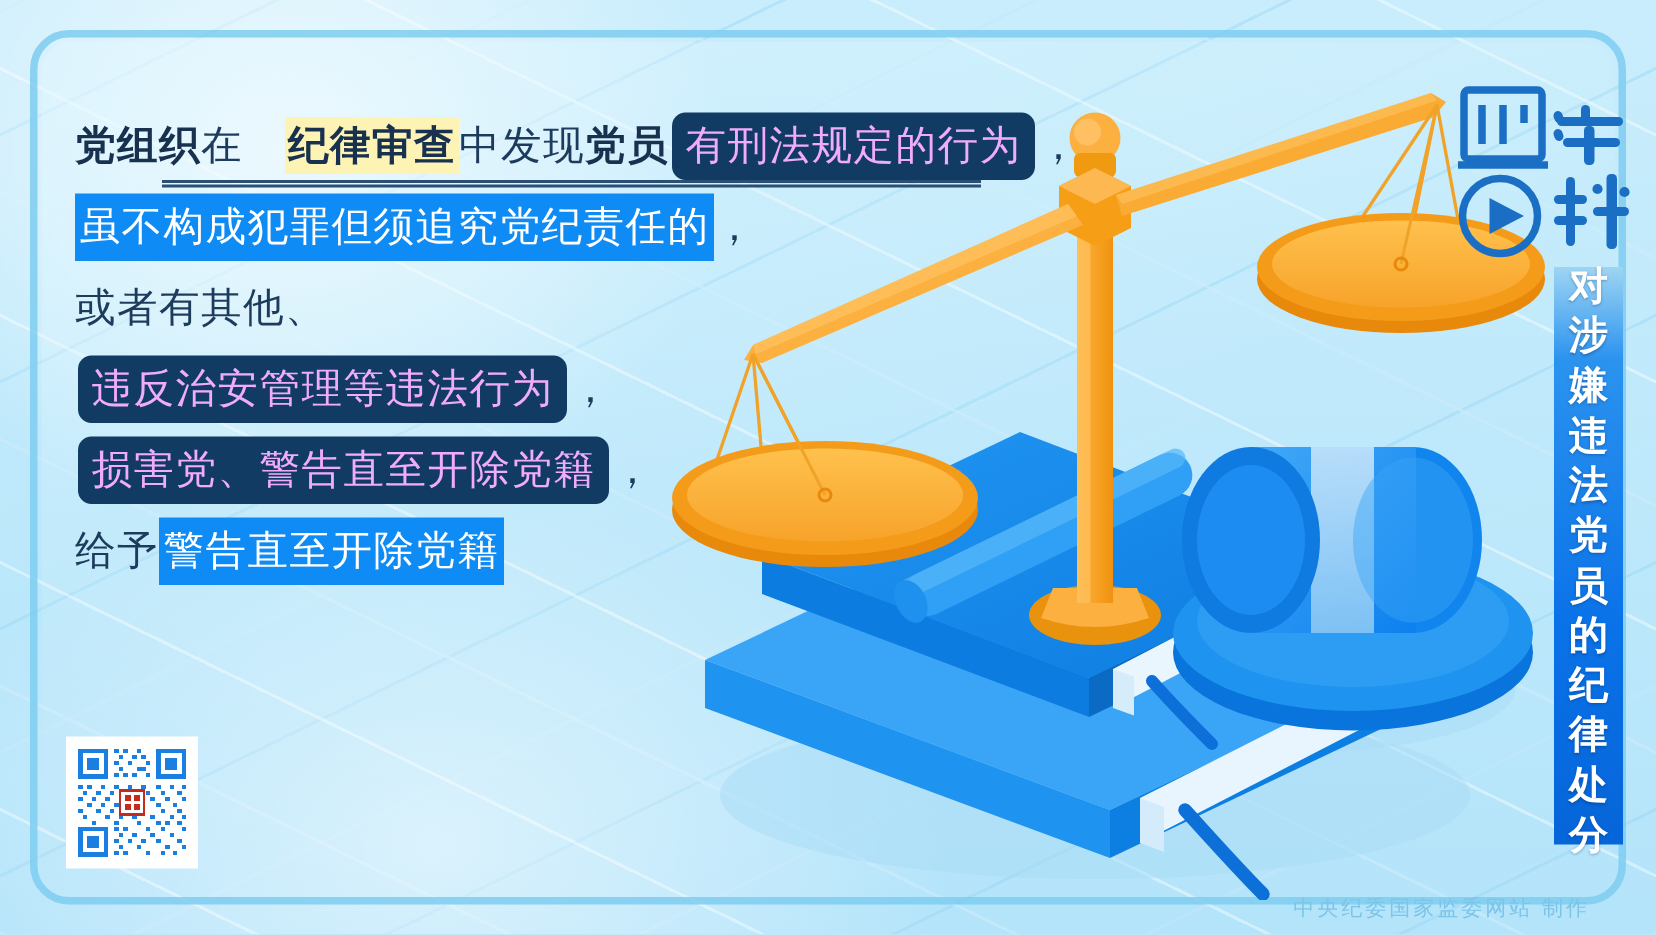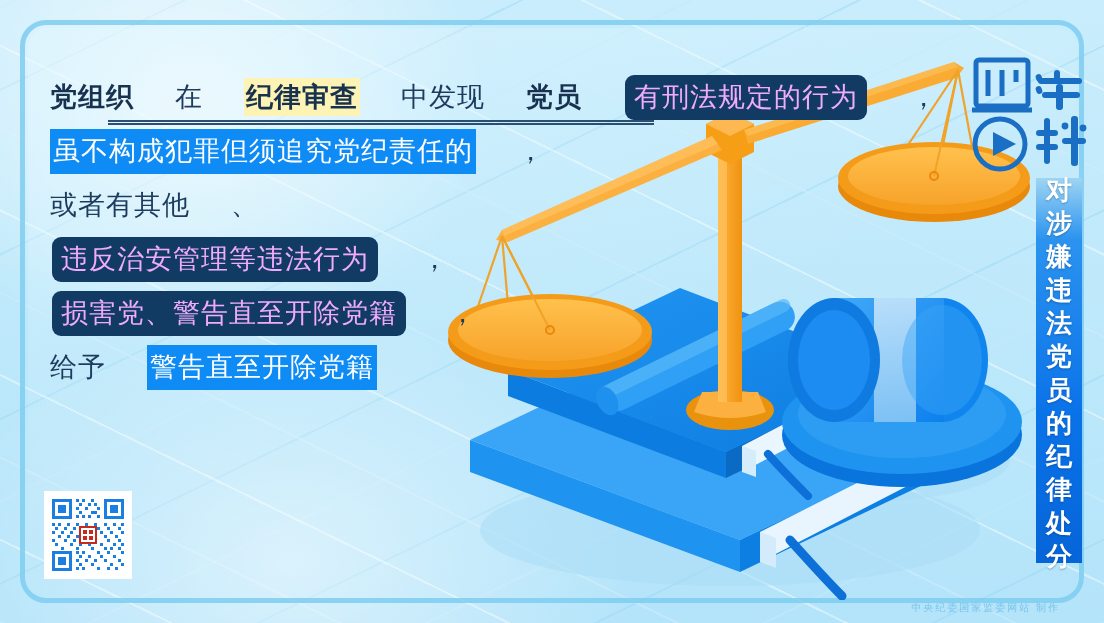--- a/index.html
+++ b/index.html
@@ -64,31 +64,31 @@
     z-index:30;
   }
   .line {
     height:54px;
     display:flex; align-items:center;
     white-space:nowrap;
     font-size:27px;
     letter-spacing:1px;
     color:#1b3a5c;
     position:relative;
-    gap:41px;
   }
   .seg { display:inline-block; }
   .seg.bold { font-weight:bold; color:#17314f; }
   .seg.plain { color:#1d3b5d; }
 
   
   .seg.mark-yellow {
     background:#fdf3b4;
     color:#17314f; font-weight:bold;
     padding:1px 2px;
+    margin-left:28px;
   }
   
   .seg.pill-navy {
     background:#123b63;
     color:#f0abfc;
     border-radius:9px;
     padding:4px 9px 5px 9px;
     font-weight:500;
     margin:0 2px;
   }
@@ -145,21 +145,21 @@
     width:88px; height:88px;
     background:#ffffff;
     padding:4px;
     z-index:40;
   }
   .qr svg { width:100%; height:100%; display:block; }
 
   
   .credit {
     position:absolute; right:44px; bottom:8px;
-    font-size:10px;
+    font-size:14px;
     color:#7cc4e8;
     letter-spacing:2px;
     font-family:"Liberation Sans","DejaVu Sans",sans-serif;
     z-index:40;
   }
 </style>
 </head>
 <body>
 
 <div id="stage">

